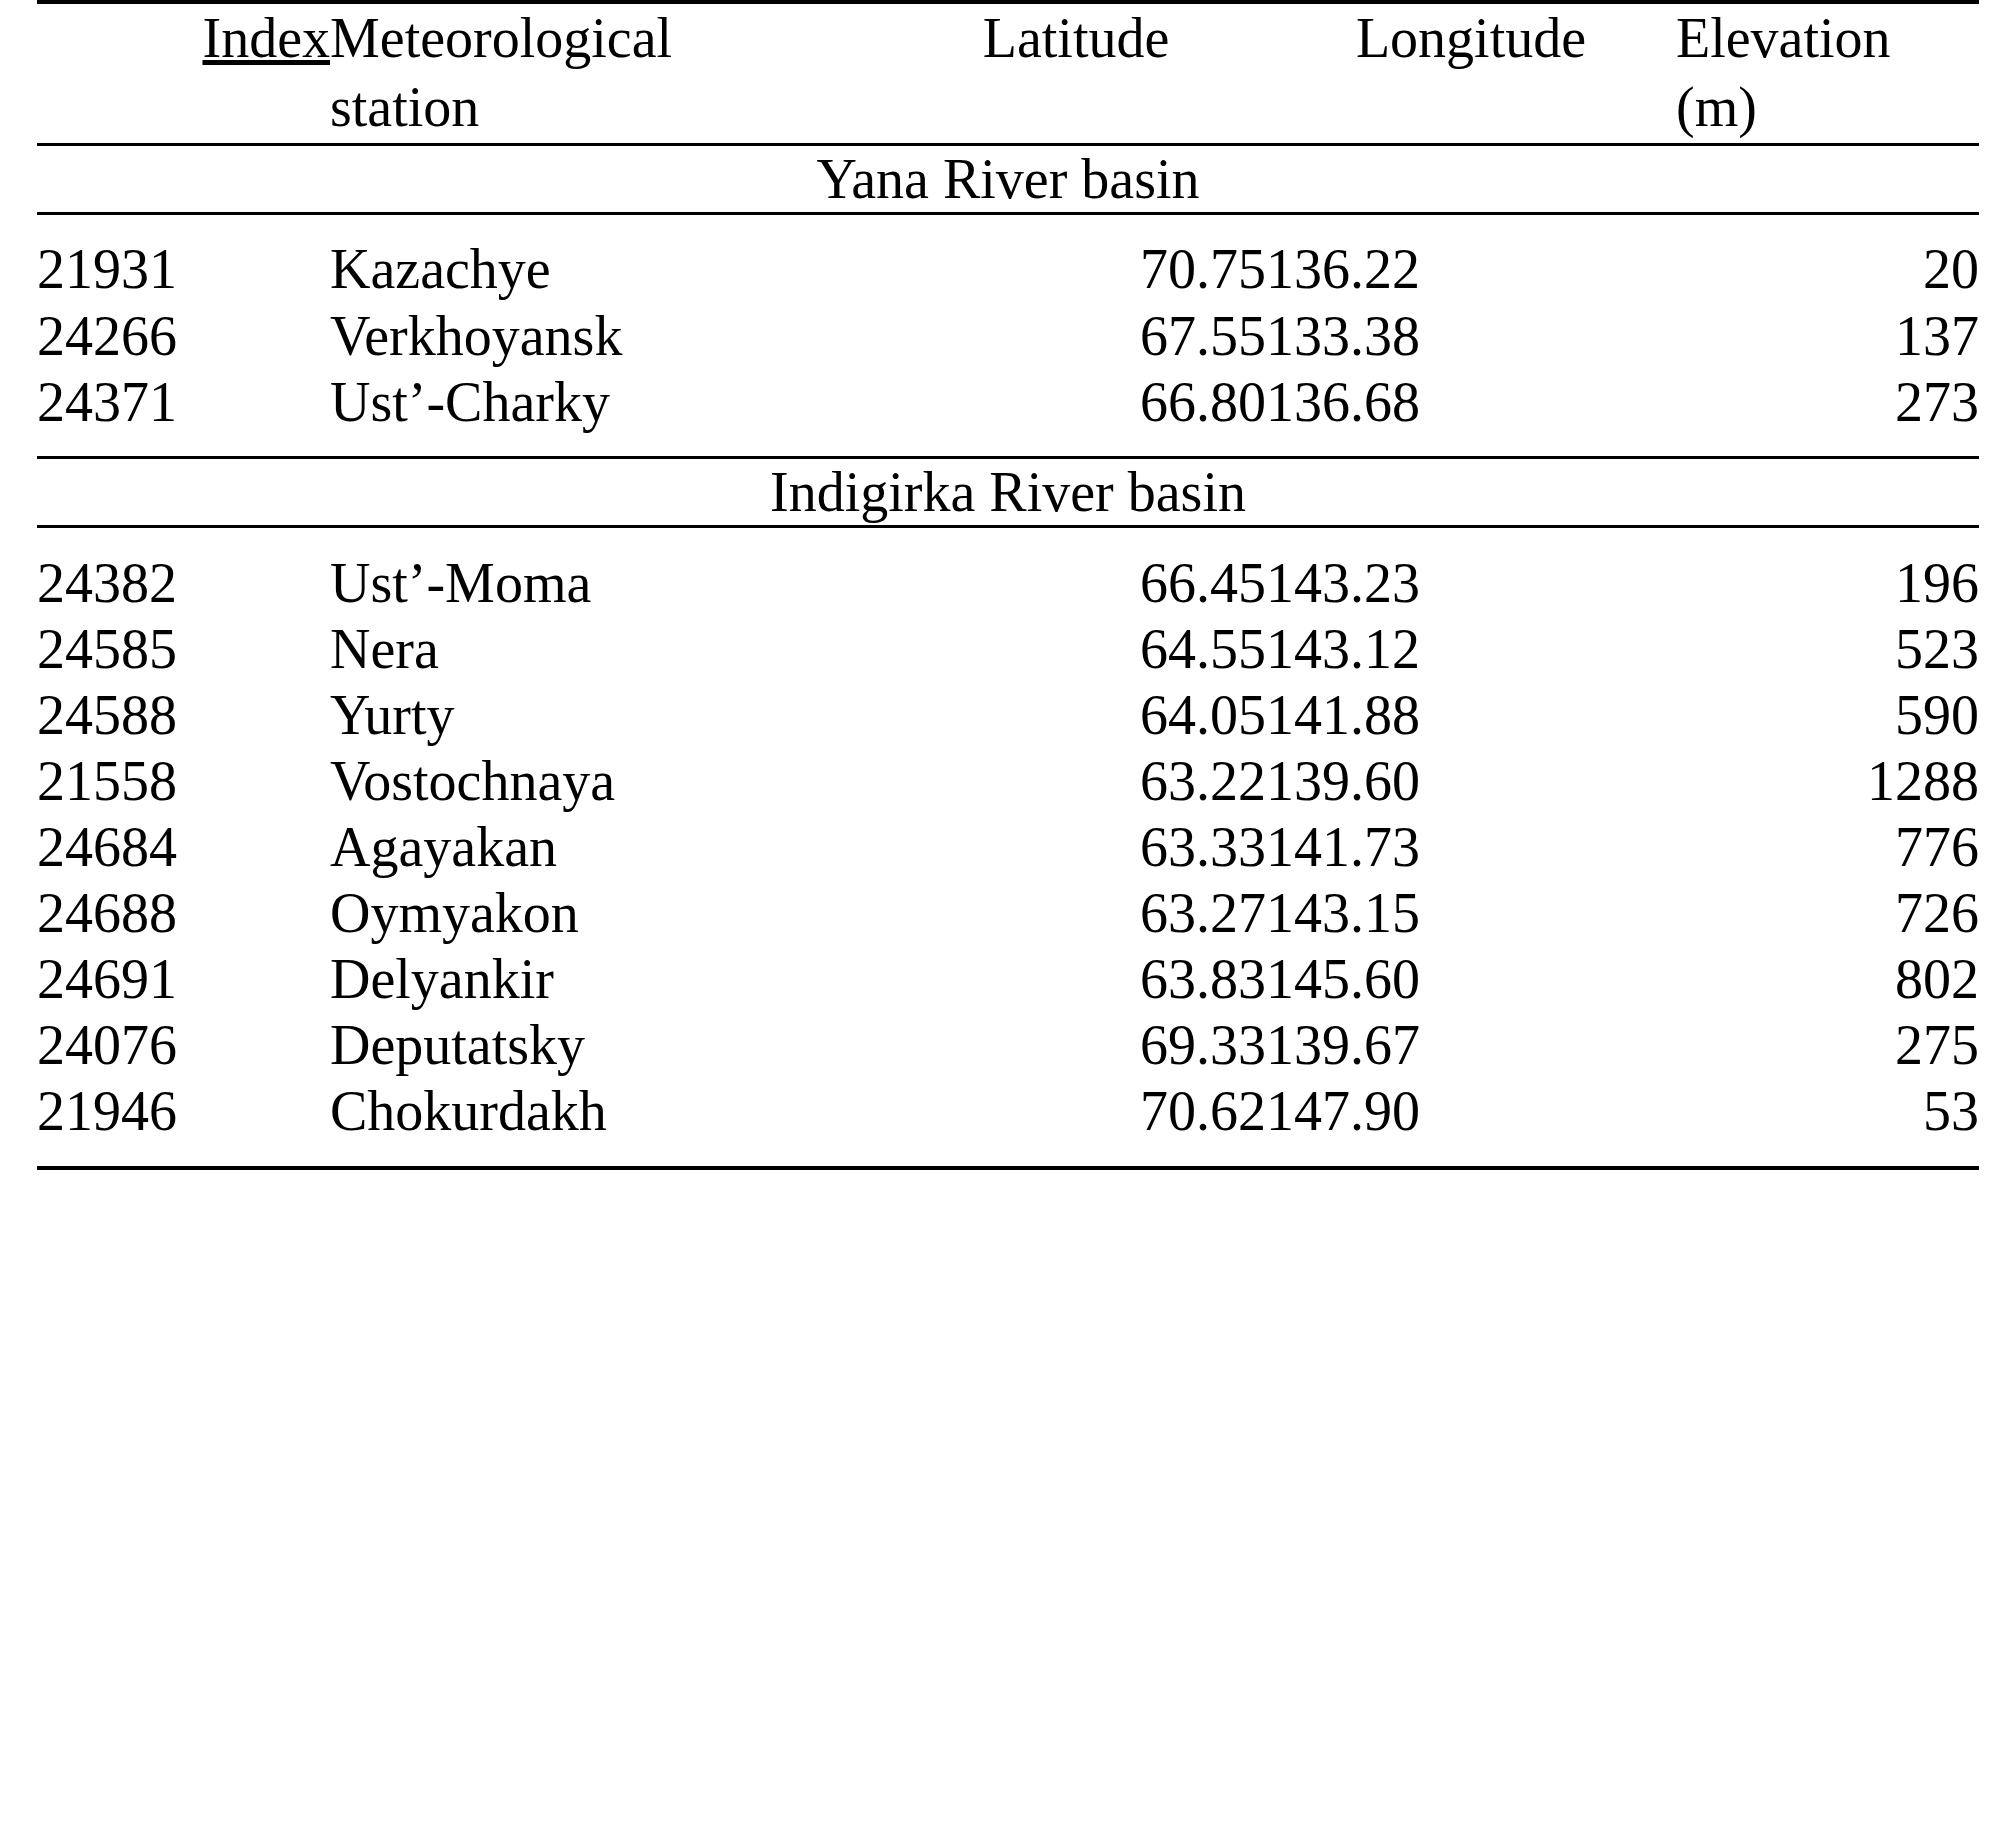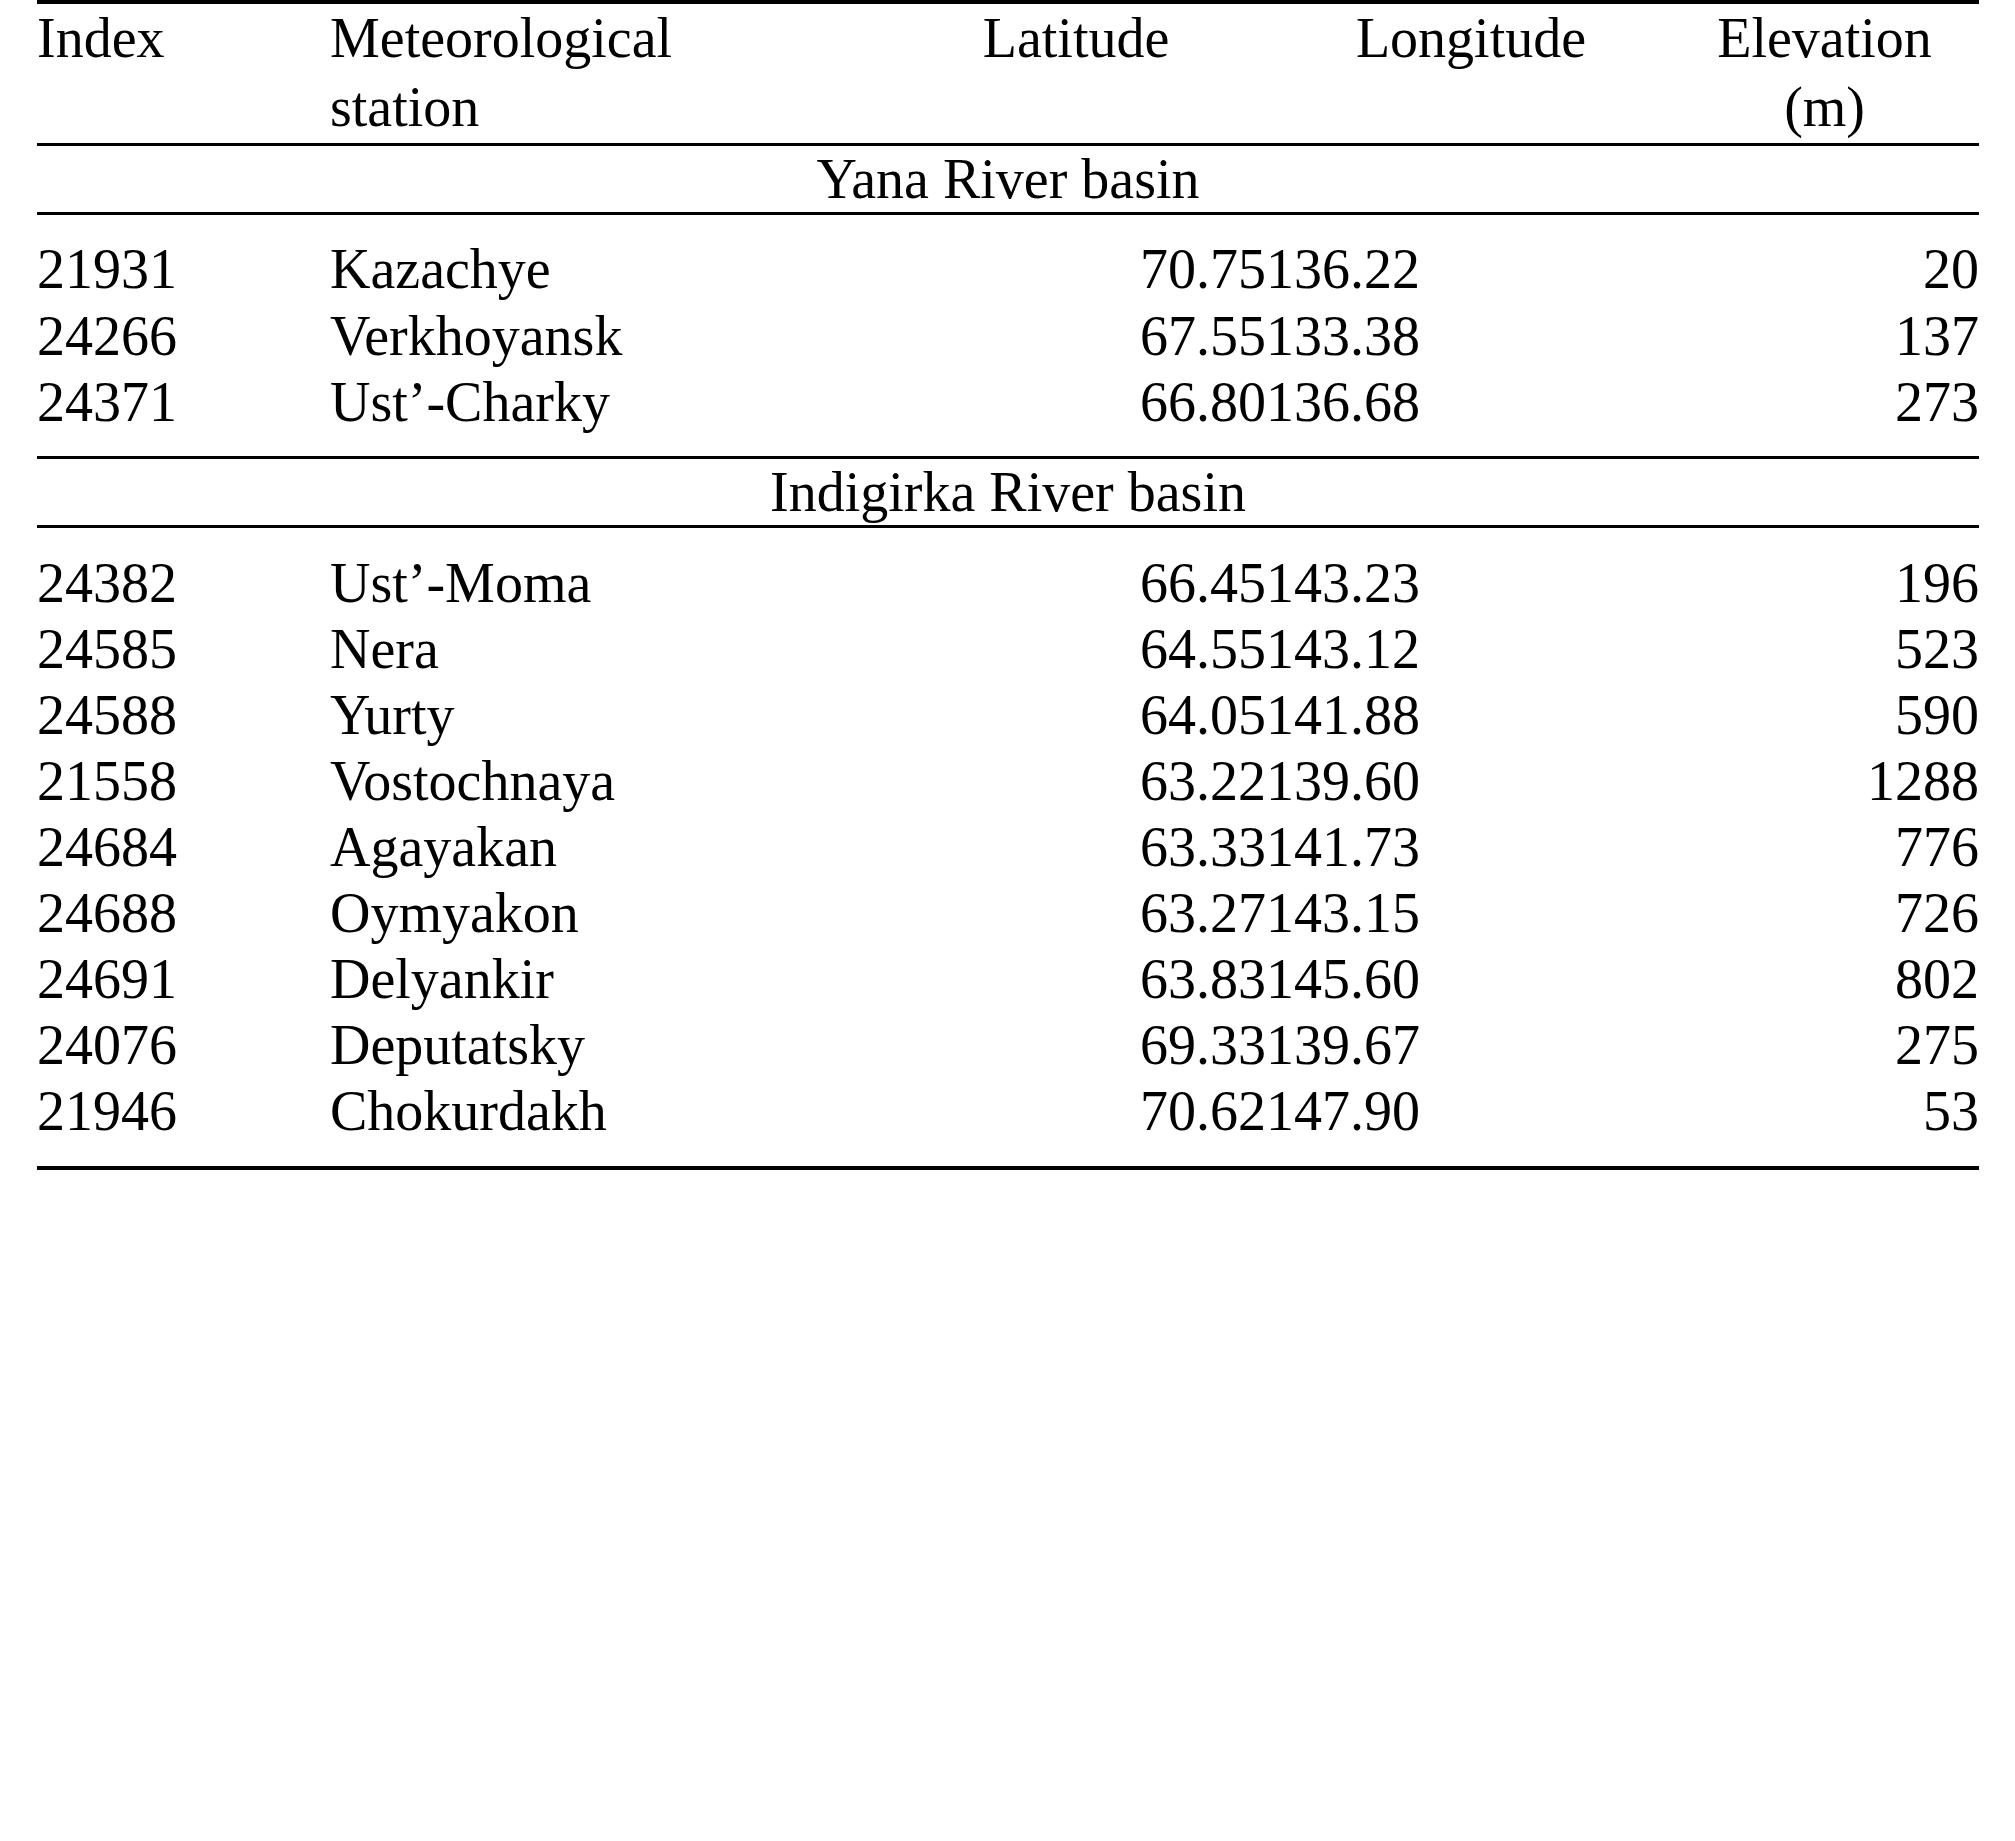--- a/index.html
+++ b/index.html
@@ -40,25 +40,25 @@
   .col-lat     { width: 380px; text-align: right; padding-right: 19.5px; }
   .col-lon     { width: 410px; text-align: left; padding-right: 21.5px; }
   .col-elev    { text-align: right; padding-right: 5.9px; }
 
   
   thead th {
     font-size: 56px;
     line-height: 1.24;
     padding-bottom: 5.9px;
   }
-  thead th.col-index   { text-align: left; vertical-align: top; }
+  thead th.col-index   { text-align: right; vertical-align: top; text-decoration: underline; }
   thead th.col-station { vertical-align: top; }
   thead th.col-lat     { text-align: center; vertical-align: top; padding-right: 0; }
   thead th.col-lon     { text-align: center; vertical-align: top; padding-right: 0; }
-  thead th.col-elev    { text-align: center; vertical-align: top; padding-right: 5.9px; margin-top: 30px; }
+  thead th.col-elev    { text-align: left; vertical-align: top; padding-right: 5.9px; margin-top: 30px; }
 
   .rule-top     { border-top: 4.9px solid #000; }
   .rule-mid     { border-top: 3.9px solid #000; }
   .rule-bottom  { border-top: 4.9px solid #000; }
 
   .hdr-row td, .hdr-row th { padding-top: 23.4px; }
 
   .group-row td {
     font-size: 56px;
     padding-top: 29px;

